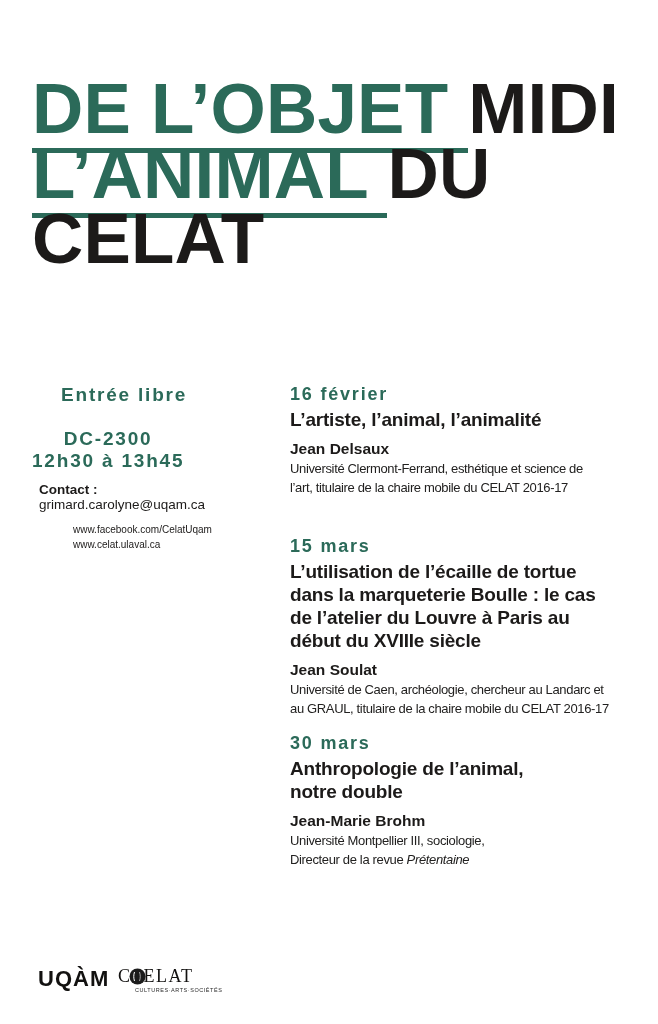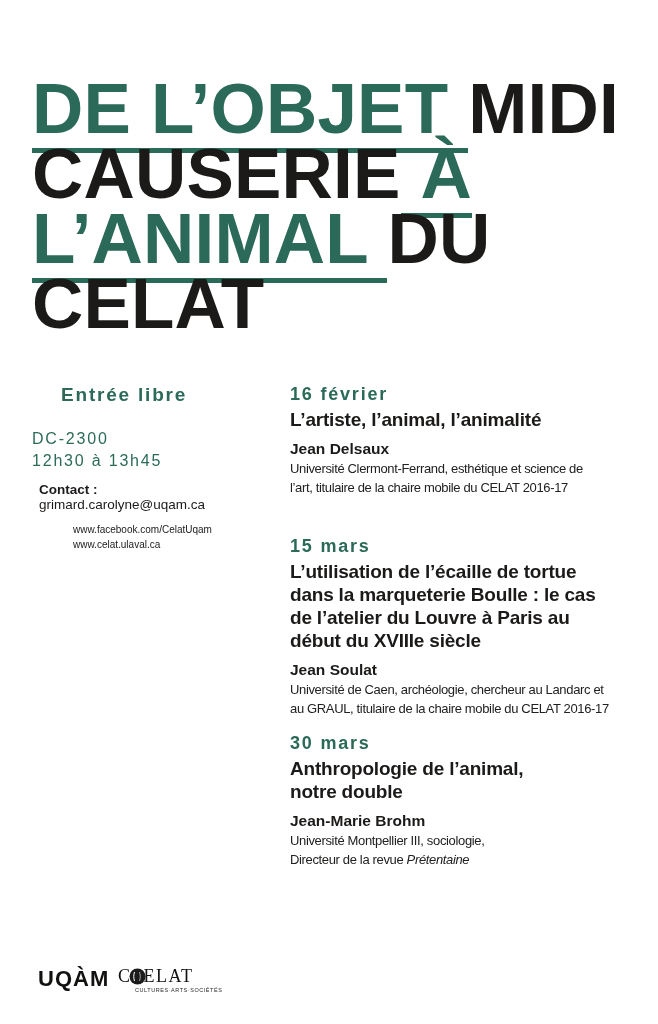--- a/index.html
+++ b/index.html
@@ -33,22 +33,23 @@
   .main-title .teal{color:var(--accent);}
   .main-title .u{border-bottom:5px solid var(--accent);}
   
   .left-col{position:absolute;left:32px;top:384px;width:250px;color:var(--ink);}
   .admission{
     position:absolute;left:0;top:0;
     font-size:19px;font-weight:bold;letter-spacing:1.8px;color:var(--accent);margin-left:29px;
   }
   .room-time{
     position:absolute;left:0;top:44px;
-    font-size:16px;font-weight:normal;letter-spacing:1.8px;color:var(--accent);
+    font-size:19px;font-weight:bold;letter-spacing:1.8px;color:var(--accent);
     line-height:21.5px;
+    text-align:center;
   }
   .contact{
     position:absolute;left:0;top:98px;
     font-size:13.5px;line-height:15px;color:var(--ink);margin-left:7px;
   }
   .contact .lbl{font-weight:bold;}
   .links{
     position:absolute;left:0;top:139px;
     font-size:10px;line-height:14.5px;color:var(--ink);margin-left:41px;
   }
@@ -100,21 +101,20 @@
   }
 </style>
 </head>
 <body>
 
 <div class="poster">
 
 
   <div class="main-title">
     <div class="title-line"><span class="teal u">DE L’OBJET </span><span>MIDI</span></div>
-    <div class="title-line"><span>CAUSERIE</span><span class="teal u"> À</span></div>
     <div class="title-line"><span class="teal u">L’ANIMAL </span><span>DU</span></div>
     <div class="title-line"><span>CELAT</span></div>
   </div>
 
   <div class="left-col">
     <div class="admission">Entrée libre</div>
     <div class="room-time">
       <div>DC-2300</div>
       <div>12h30 à 13h45</div>
     </div>

